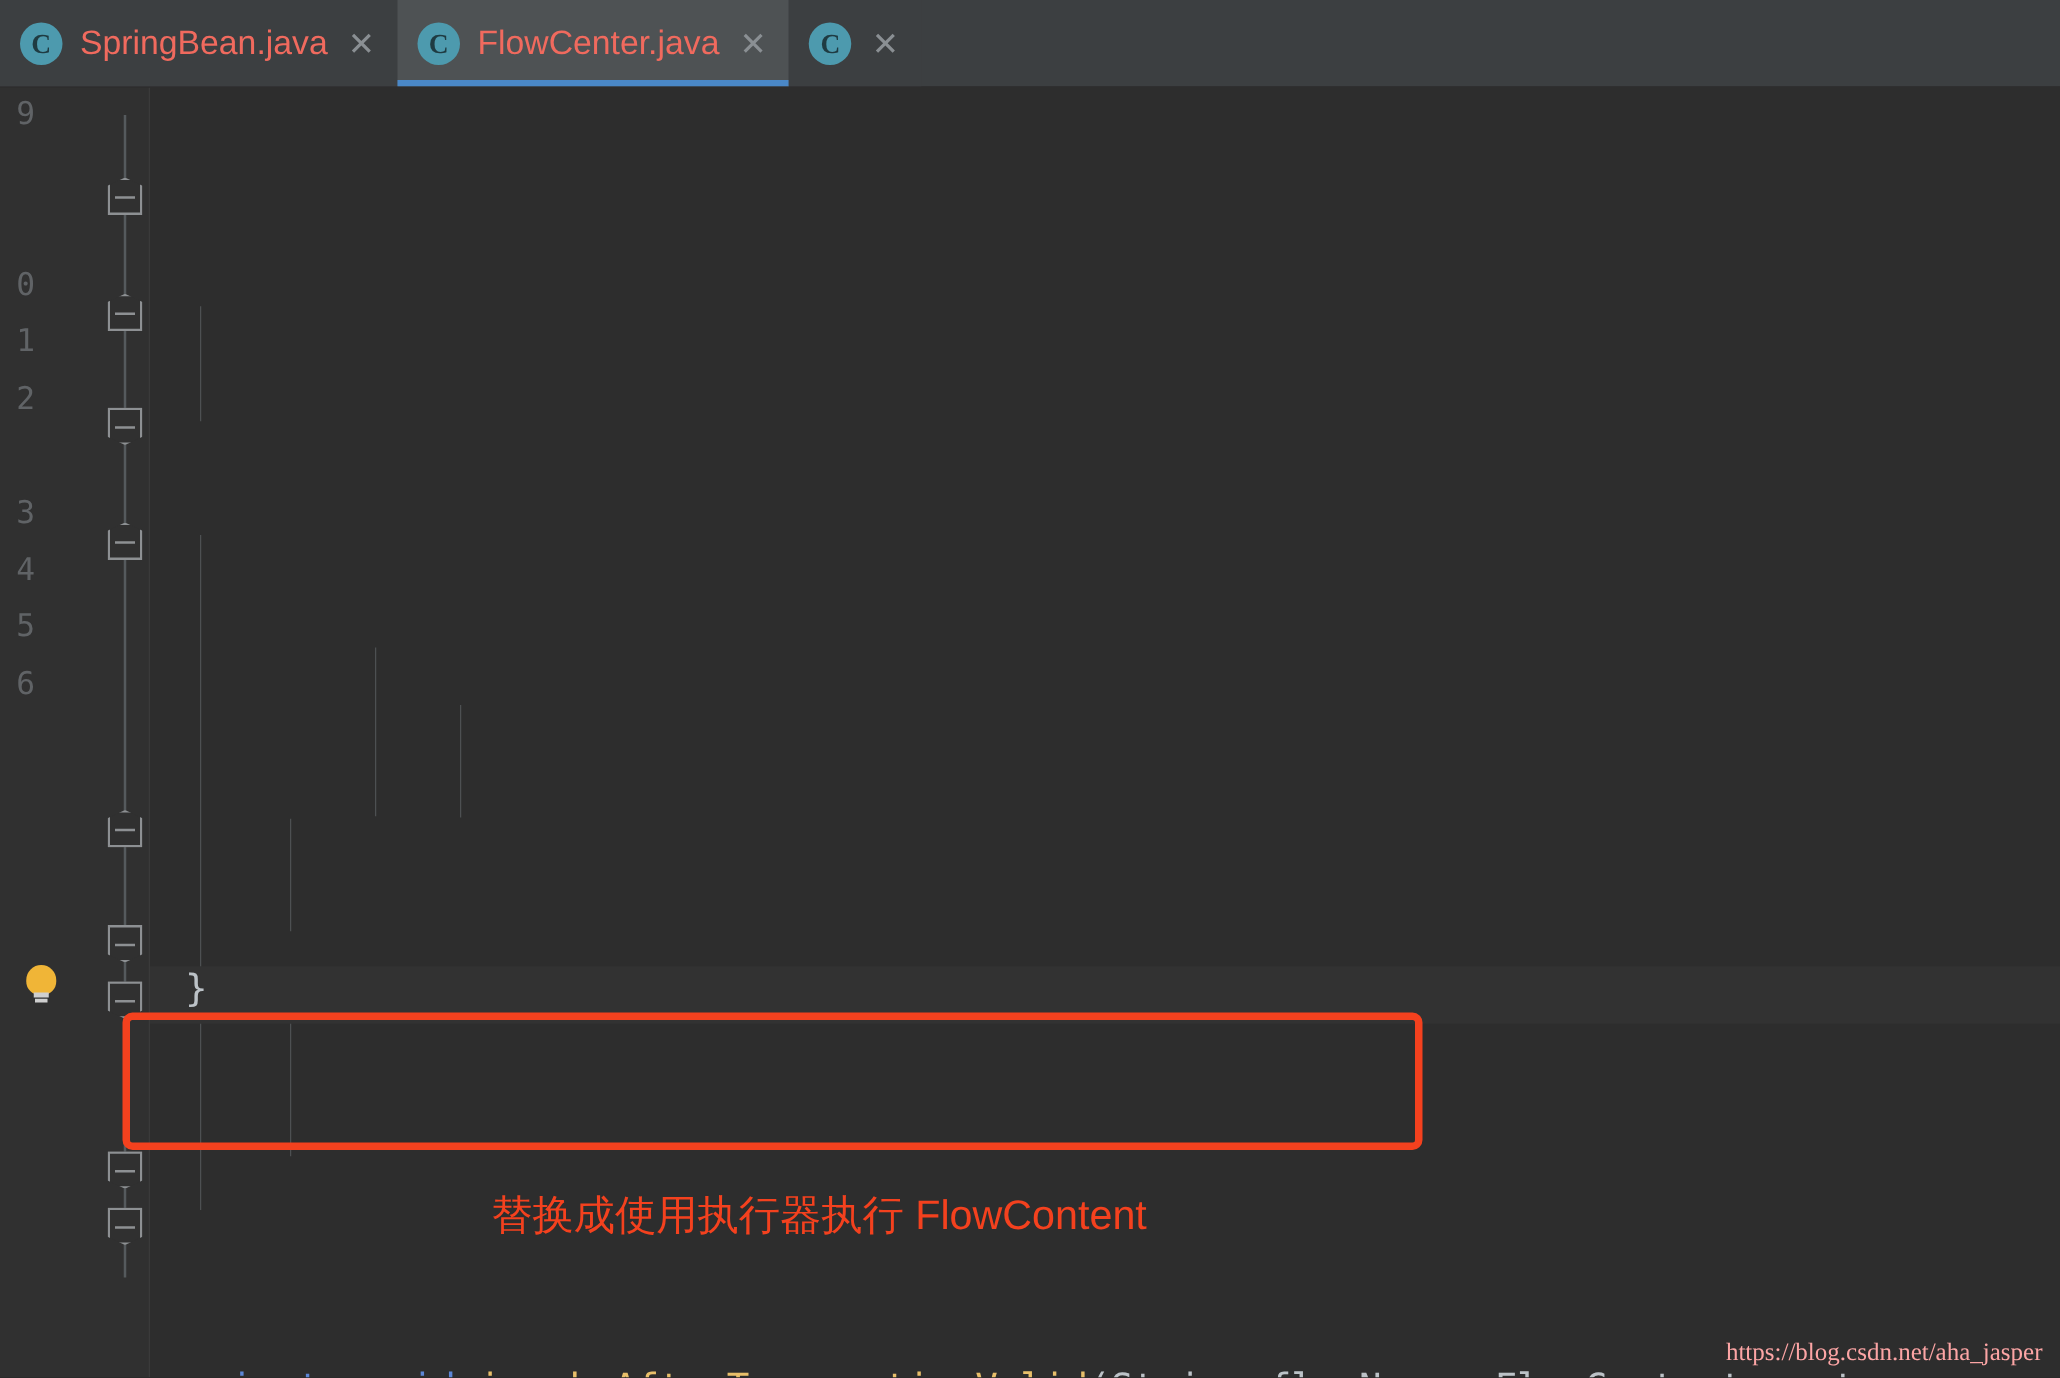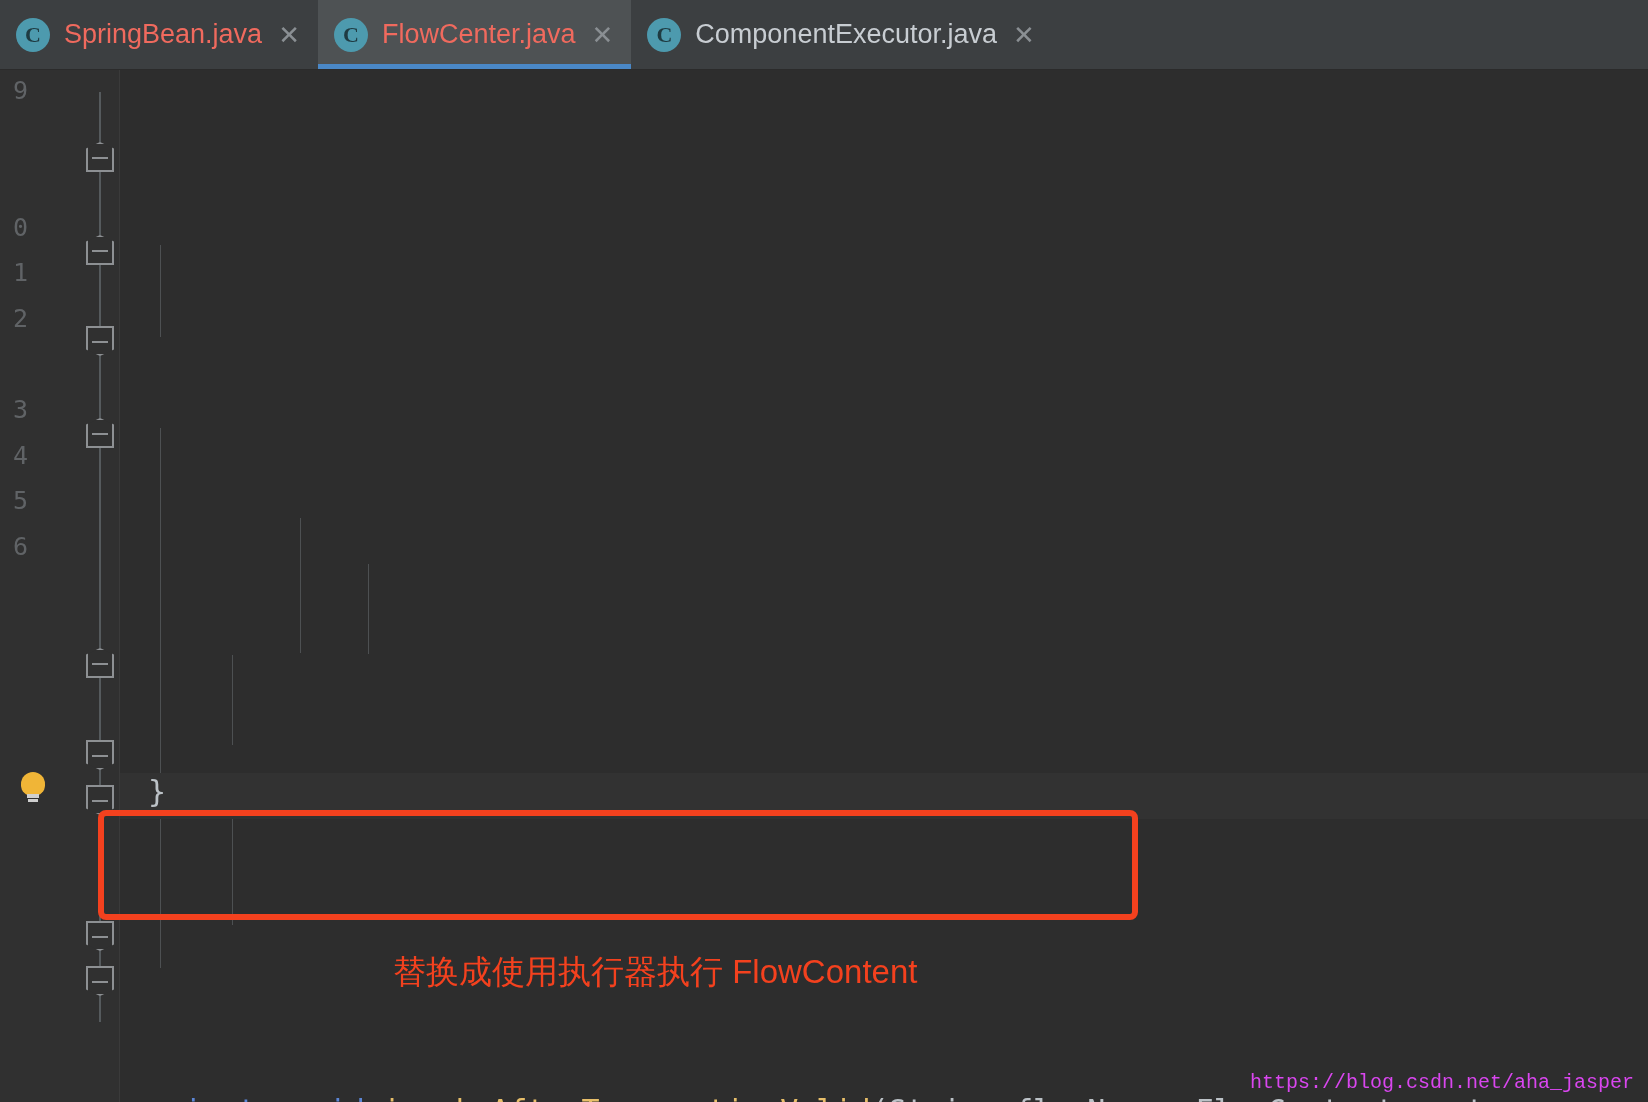--- a/index.html
+++ b/index.html
@@ -159,22 +159,22 @@
   .annot{
     position:absolute;
     color:#f4411e;
     font-family:"Liberation Sans", sans-serif;
     font-size:33px;
     white-space:nowrap;
   }
   .watermark{
     position:absolute;
     right:14px; bottom:8px;
-    color:#d946ef;
-    font-family:Liberation Mono, monospace;
+    color:#fca5a5;
+    font-family:Liberation Serif, serif;
     font-size:20px;
   }
 </style>
 </head>
 <body>
 
 <div class="tabbar">
 
   <div class="tab inactive">
     <span class="tab-icon">C</span>
@@ -183,21 +183,20 @@
   </div>
 
   <div class="tab active">
     <span class="tab-icon">C</span>
     <span class="tab-label modified">FlowCenter.java</span>
     <span class="tab-close">✕</span>
   </div>
 
   <div class="tab inactive">
     <span class="tab-icon">C</span>
-    <span class="tab-label normal">ComponentExecutor.java</span>
     <span class="tab-close">✕</span>
   </div>
 </div>
 
 <div class="editor">
 
   <div class="gutter">
     <div class="linenum" style="top:6px">9</div>
     <div class="linenum" style="top:143px">0</div>
     <div class="linenum" style="top:188px">1</div>

